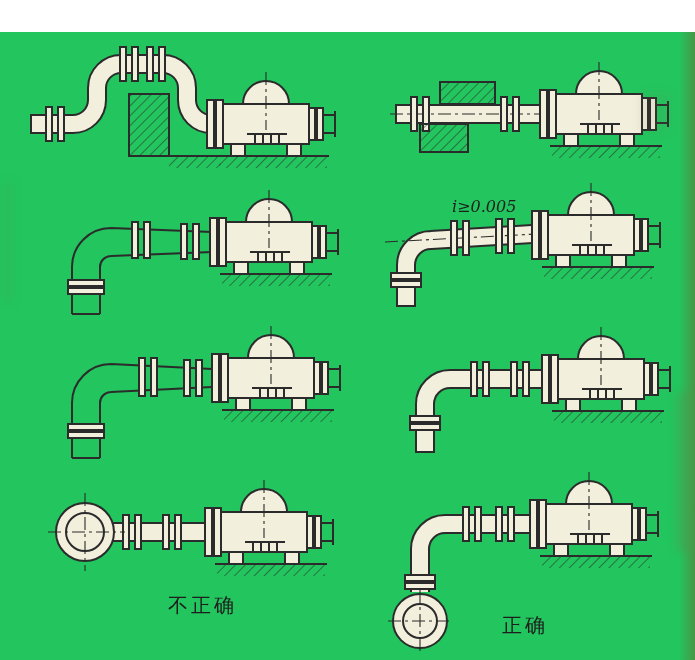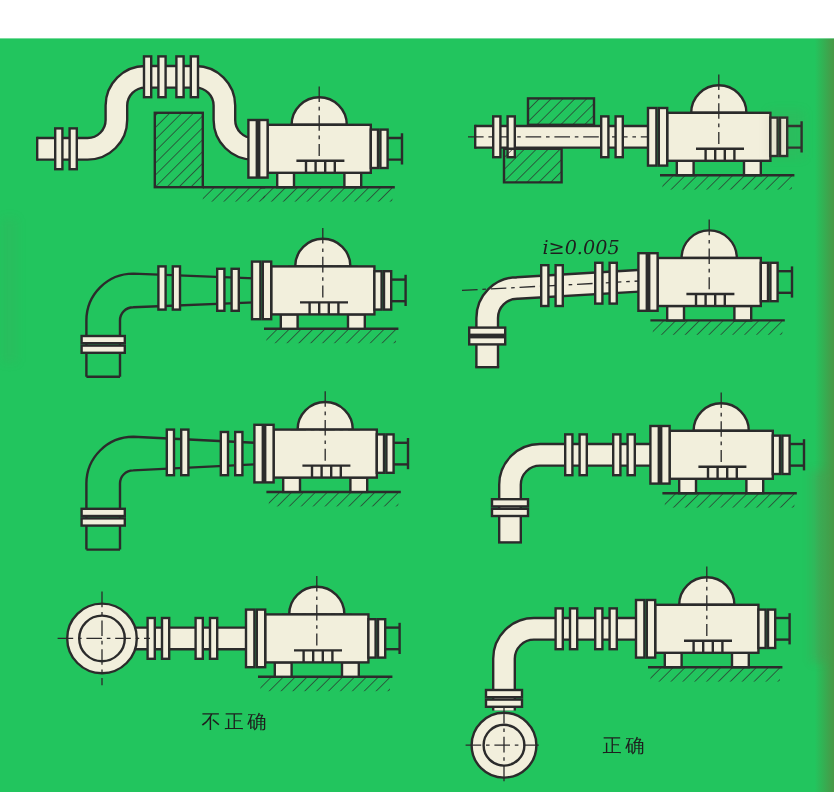--- a/index.html
+++ b/index.html
@@ -15,21 +15,21 @@
   .fig svg{display:block;overflow:visible;}
   
   .ln{stroke:#2b2b2b;stroke-width:2;fill:none;stroke-linecap:butt;}
   .po{stroke:#2b2b2b;stroke-width:20;fill:none;stroke-linejoin:round;}
   .pi{stroke:#f2efdc;stroke-width:16;fill:none;stroke-linejoin:round;}
   .cl{stroke:#2b2b2b;stroke-width:1.1;fill:none;stroke-dasharray:13 4 3 4;}
   .flg{fill:#f2efdc;stroke:#2b2b2b;stroke-width:2;}
   .ht{fill:url(#hatch);stroke:none;}
   .htb{fill:url(#hatch);stroke:#2b2b2b;stroke-width:2;}
   .caption{
-    position:absolute;color:#1e1e1e;font-size:16px;letter-spacing:3px;
+    position:absolute;color:#1e1e1e;font-size:20px;letter-spacing:3px;
     font-family:Liberation Serif, serif;
   }
   .slope-label{
     font-family:"DejaVu Serif", serif;font-style:italic;font-size:16px;fill:#1e1e1e;
   }
   
   .smudge{position:absolute;filter:blur(4px);pointer-events:none;}
   .edge-shade{
     position:absolute;top:0;right:0;width:16px;height:100%;
     background:linear-gradient(to left, rgba(120,95,40,0.45), rgba(120,95,40,0));

